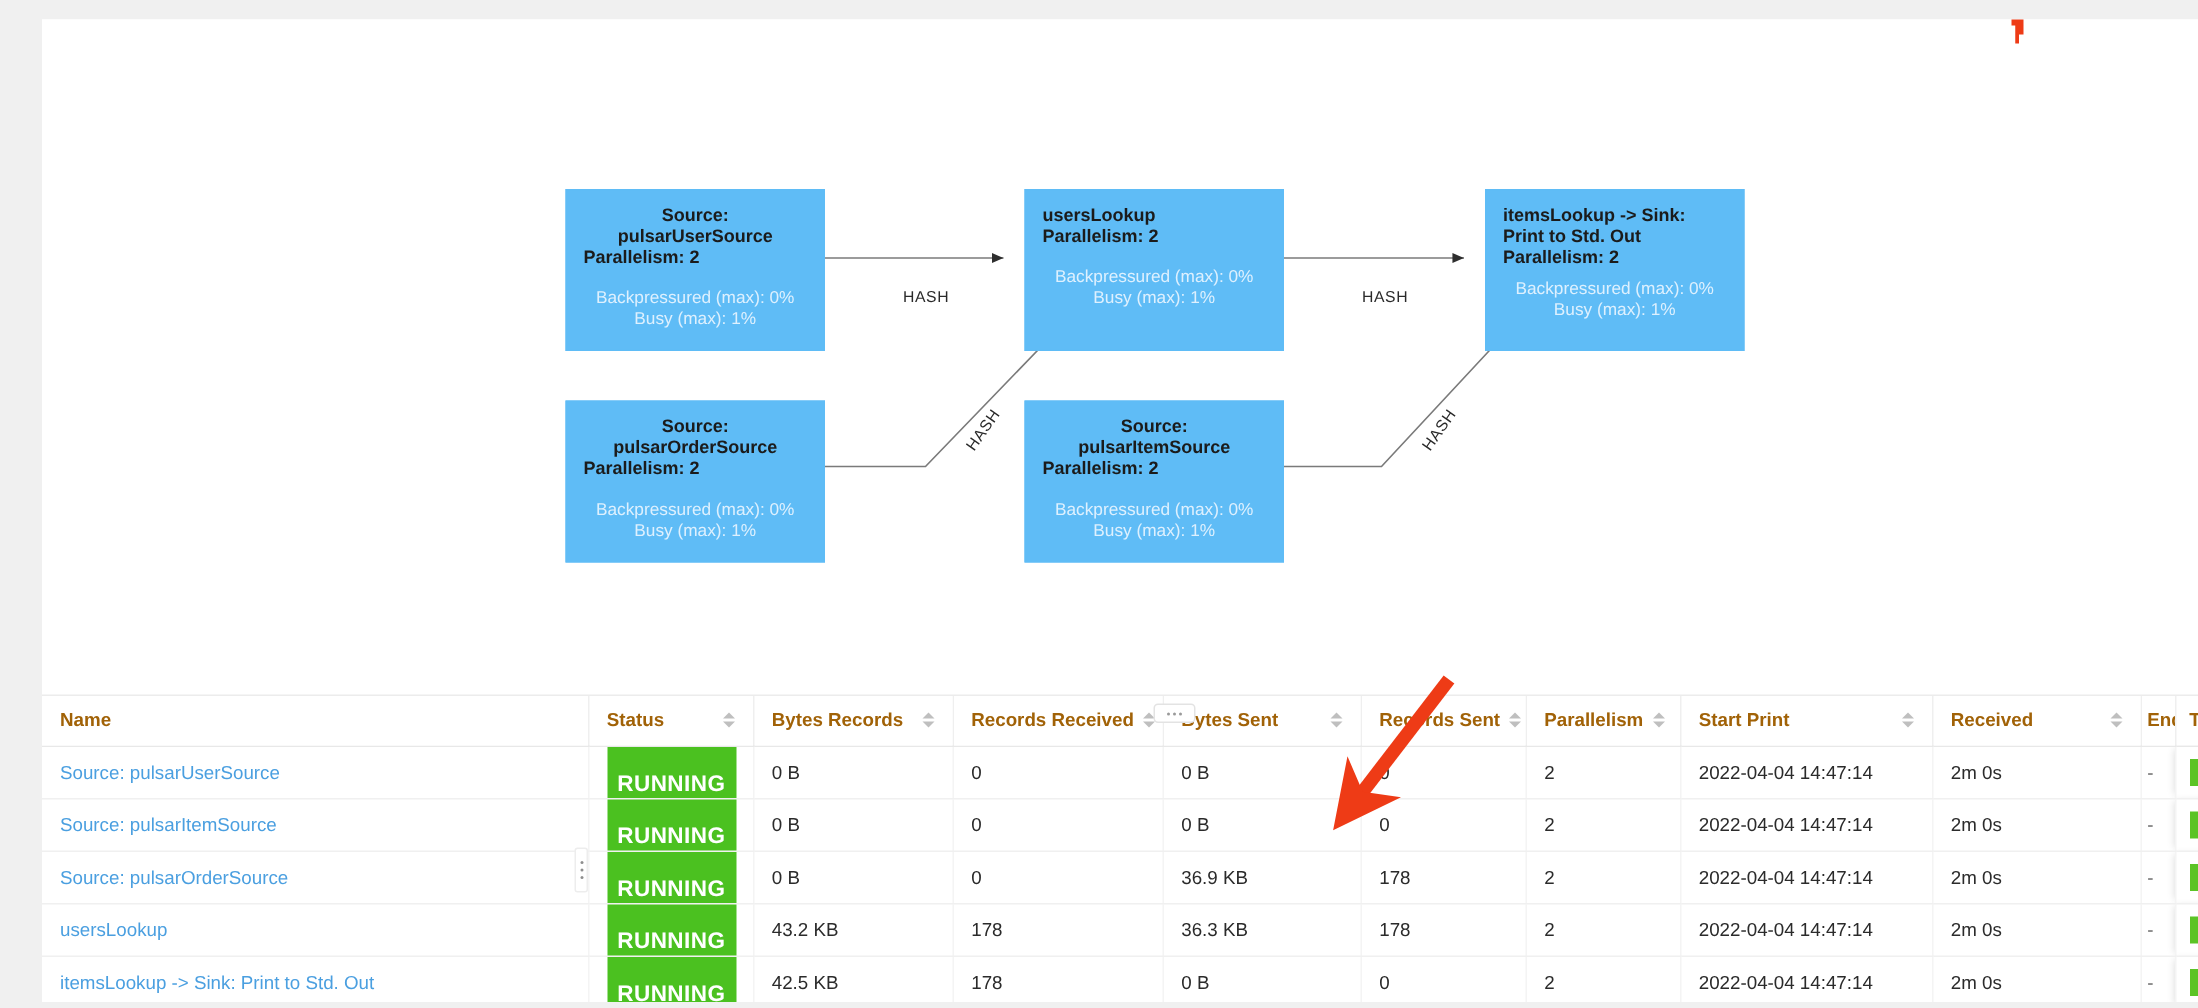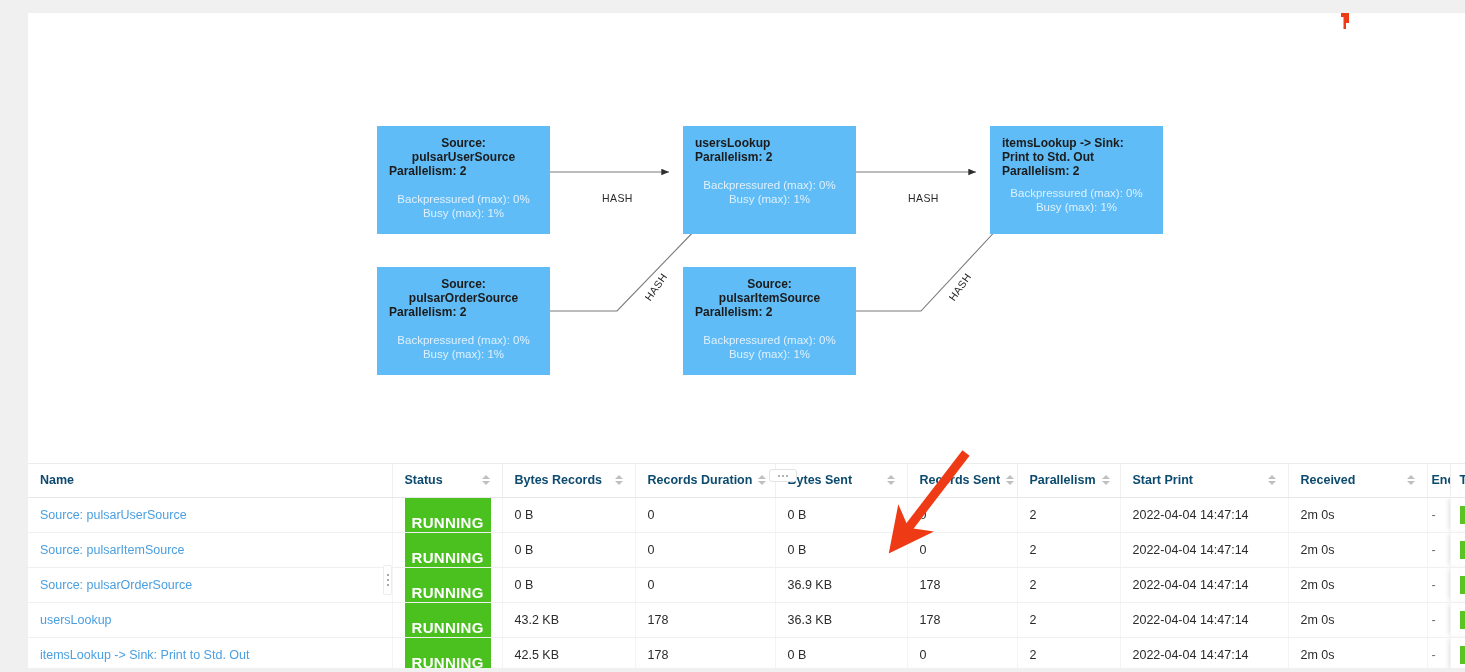--- a/index.html
+++ b/index.html
@@ -143,21 +143,21 @@
     border-collapse: collapse;
     table-layout: fixed;
     width: 1453px;
     font-size: 12.5px;
     color: #2b2b2b;
   }
   table.jobtable th {
     height: 33px;
     font-weight: 700;
     font-size: 12.5px;
-    color: #0c4a6e;
+    color: #a16207;
     text-align: right;
     padding: 0 12px;
     border-bottom: 1px solid #e8e8e8;
     border-right: 1px solid #efefef;
     background: #ffffff;
     white-space: nowrap;
     position: relative;
     vertical-align: middle;
   }
   table.jobtable th .th-inner {
@@ -359,21 +359,21 @@
               <div class="th-inner">
                 <span>Bytes Records</span>
                 <span class="sort-caret">
                     <b class="up"></b>
                     <b class="dn"></b>
                   </span>
               </div>
             </th>
             <th>
               <div class="th-inner">
-                <span>Records Duration</span>
+                <span>Records Received</span>
                 <span class="sort-caret">
                     <b class="up"></b>
                     <b class="dn"></b>
                   </span>
               </div>
             </th>
             <th>
               <div class="th-inner">
                 <span>Bytes Sent</span>
                 <span class="sort-caret">

